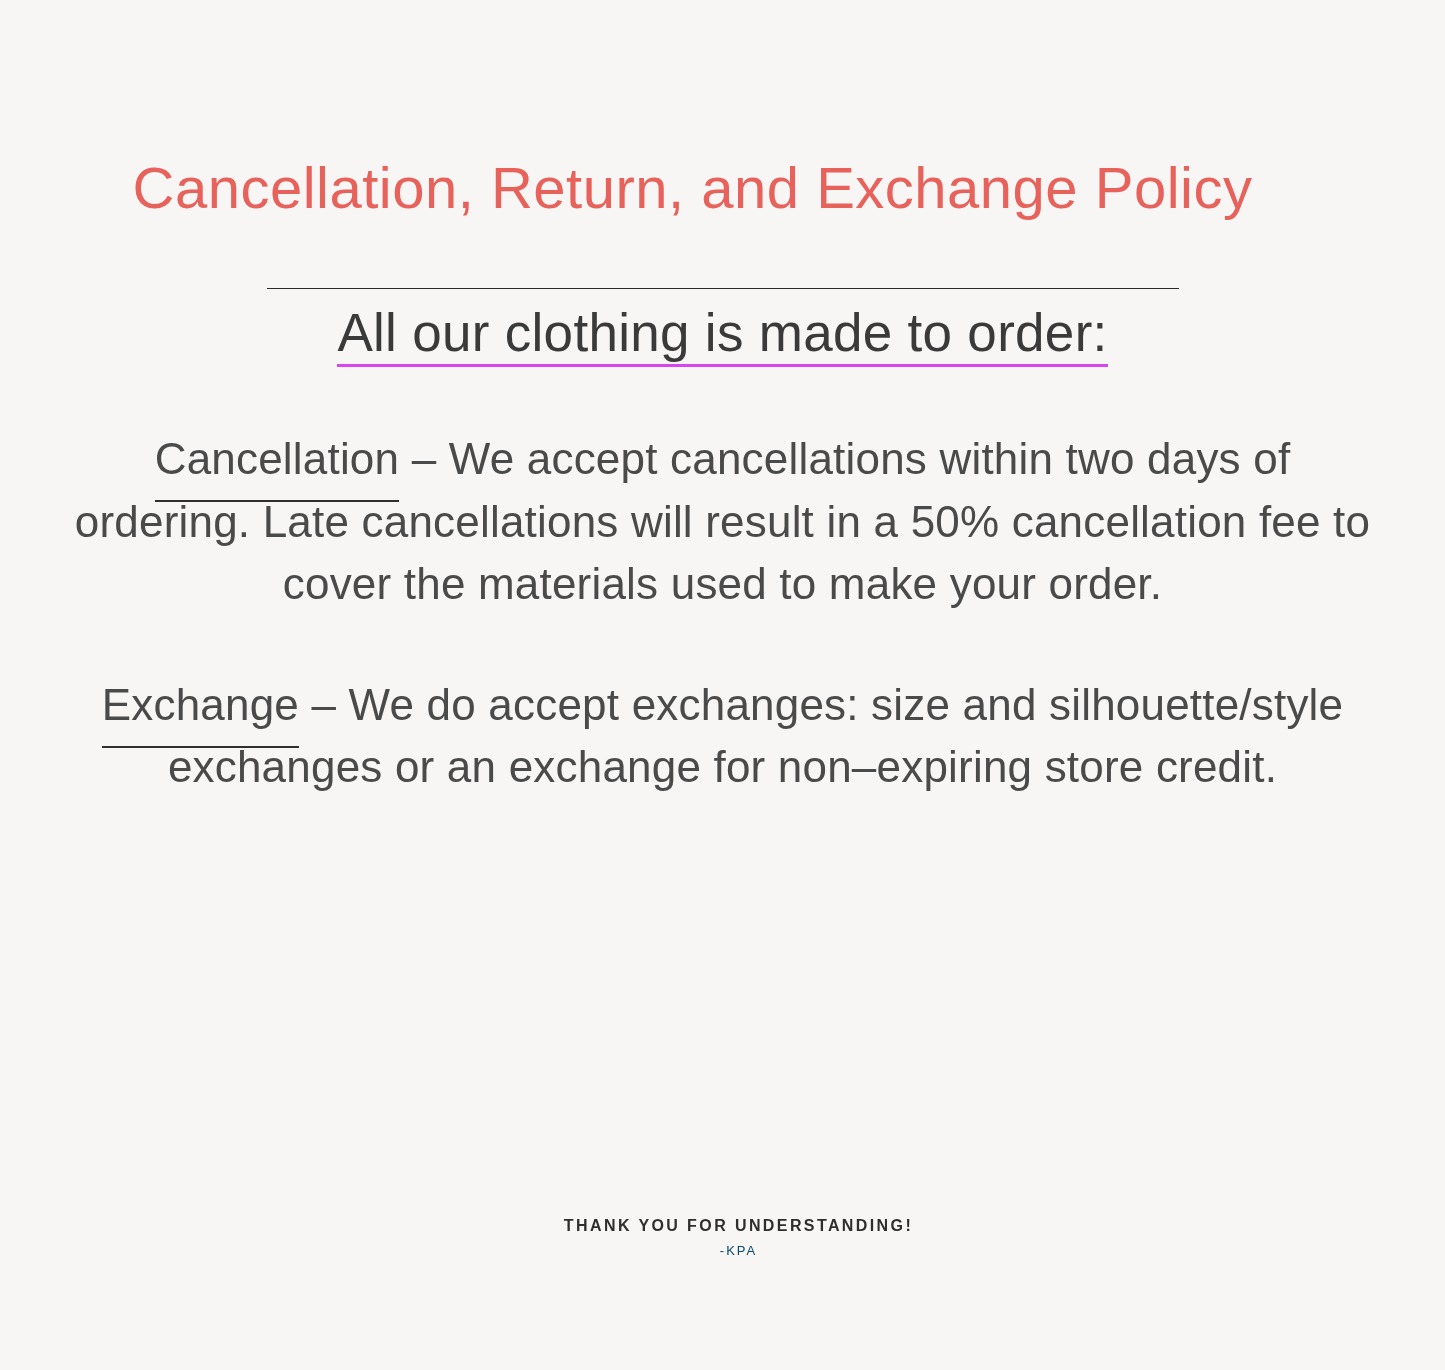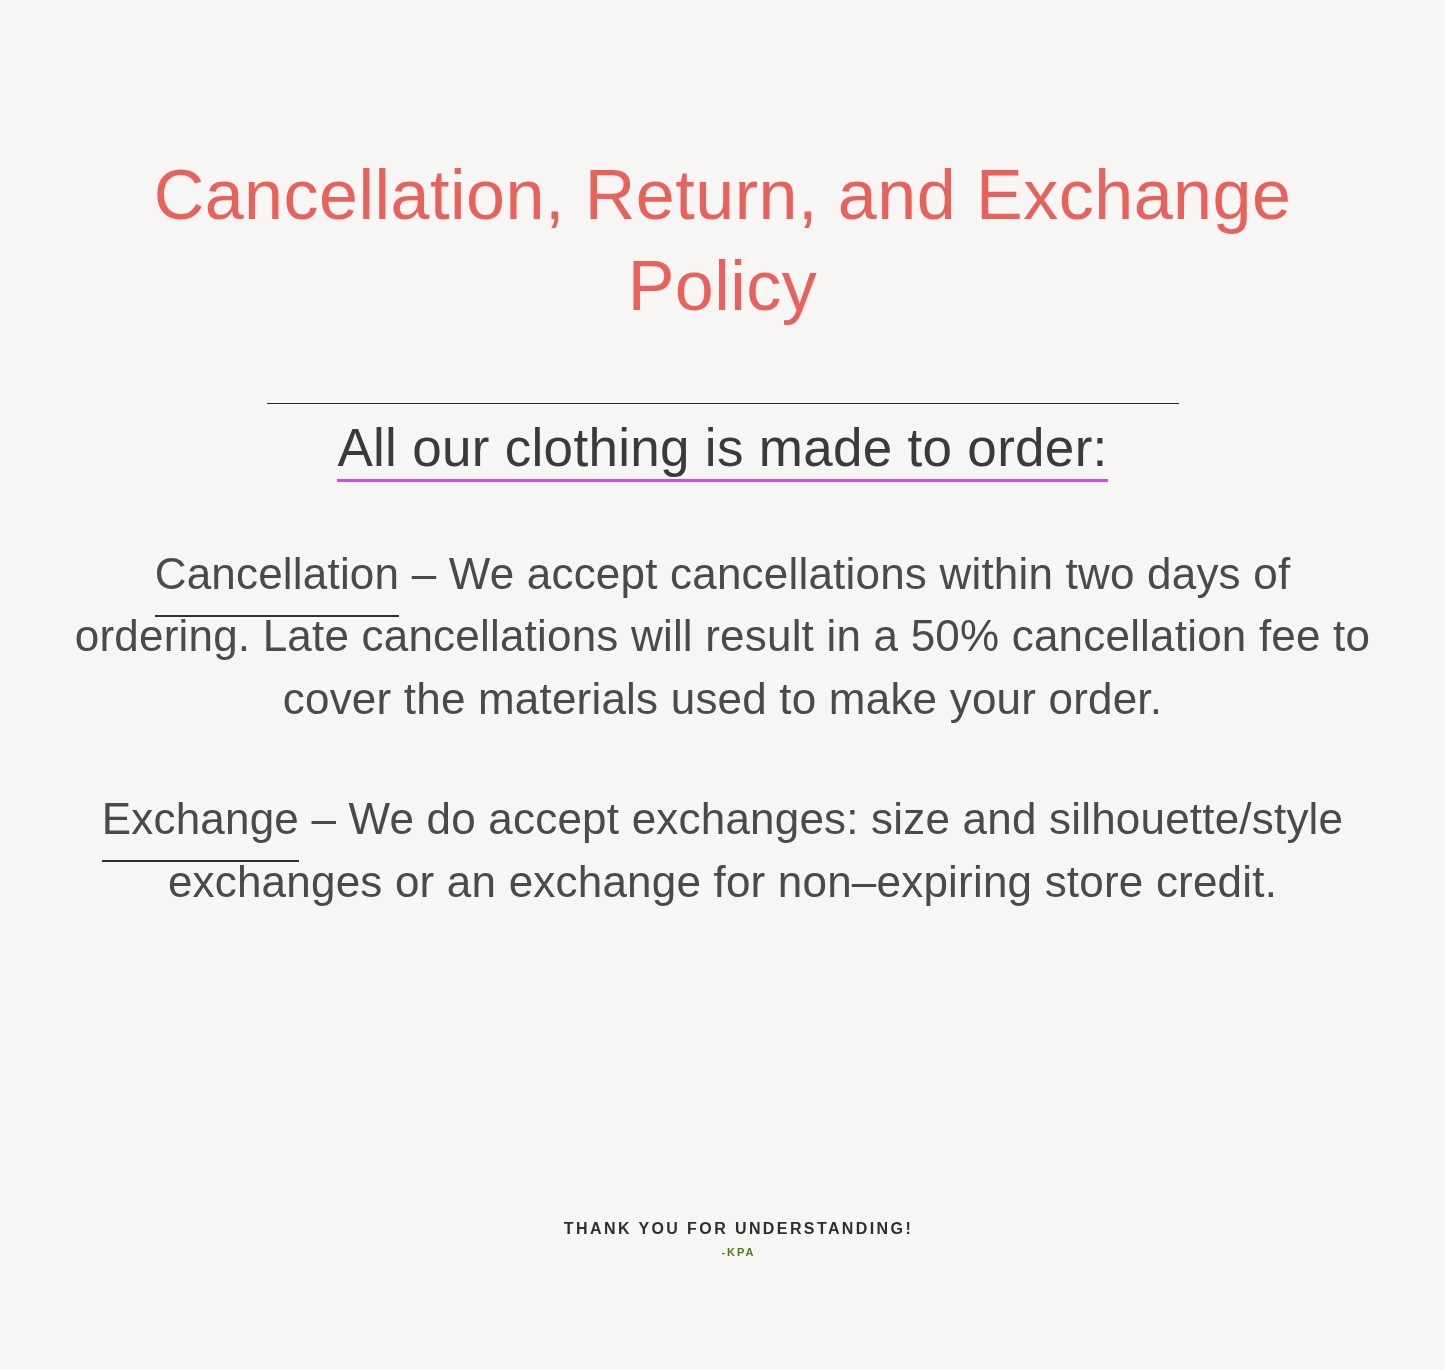--- a/index.html
+++ b/index.html
@@ -23,24 +23,23 @@
     padding: 0 60px;
     display: flex;
     flex-direction: column;
     align-items: center;
   }
 
   
   .title {
     margin-top: 150px;
     width: 1180px;
-    text-align: center;
     font-family: "Liberation Sans", sans-serif;
     font-weight: 300;
-    font-size: 70px;
+    font-size: 58px;
     line-height: 1.30;
     letter-spacing: 0.5px;
     color: #e8625c;
   }
 
   
   .rule {
     width: 912px;
     height: 1px;
     background: #2b2b2b;
@@ -94,24 +93,24 @@
     margin-left: 32px;
   }
   .footer-line1 {
     font-size: 16px;
     font-weight: 700;
     letter-spacing: 2.4px;
     color: #2e2e2e;
     margin-bottom: 8px;
   }
   .footer-line2 {
-    font-size: 11px;
-    font-weight: 700;
+    font-size: 13px;
+    font-weight: 400;
     letter-spacing: 2.0px;
-    color: #4d7c0f;
+    color: #0c4a6e;
   }
 </style>
 </head>
 <body>
 
 <div class="page">
 
   <h1 class="title">Cancellation, Return, and Exchange Policy</h1>
 
   <div class="rule"></div>

